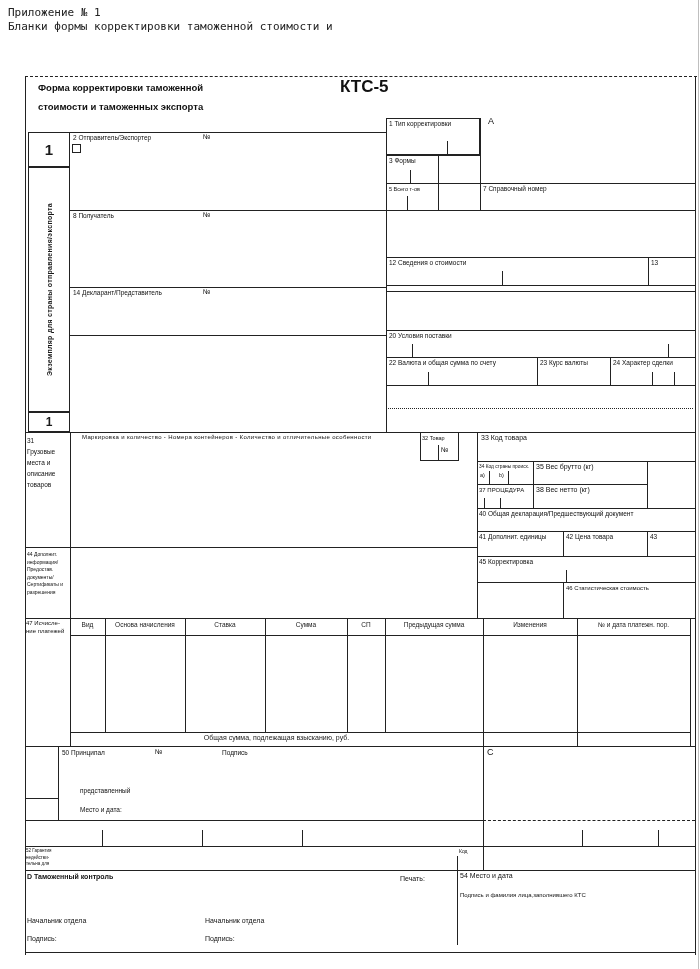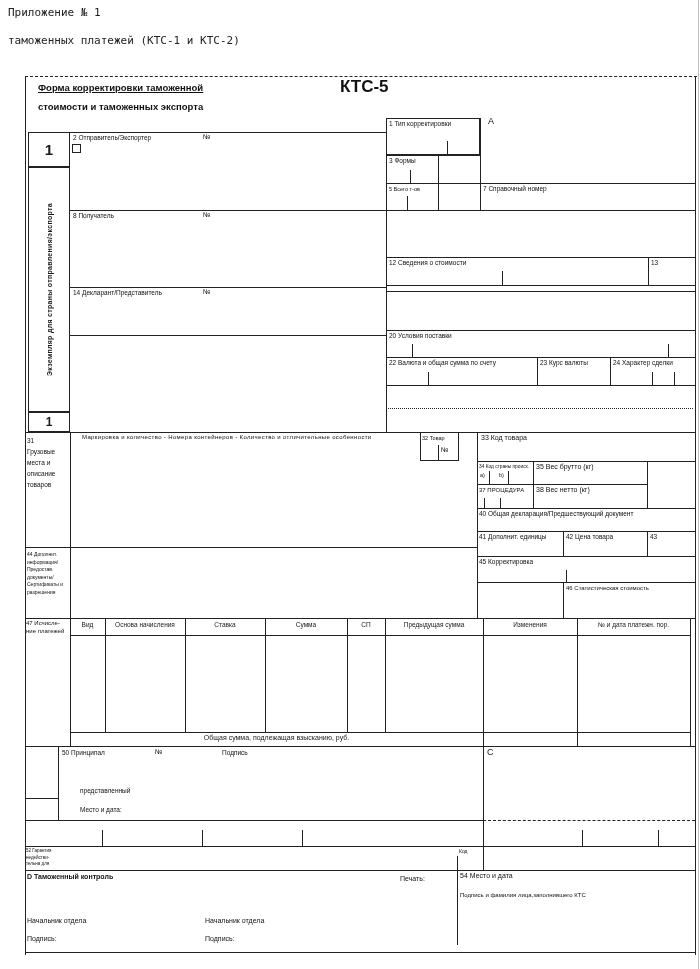--- a/index.html
+++ b/index.html
@@ -15,23 +15,23 @@
   .ctr{display:flex;align-items:center;justify-content:center;text-align:center;}
   .vert{transform:rotate(-90deg);white-space:nowrap;font-weight:bold;font-size:7px;letter-spacing:.3px;}
   .hdr{position:absolute;font-size:6.5px;text-align:center;}
 </style>
 </head>
 <body>
 
 <div id="page">
 
   <div class="abs mono" style="left:8px;top:6px;">Приложение № 1</div>
-  <div class="abs mono" style="left:8px;top:34px;">таможенных платежей (КТС-1 и КТС-2)</div>
-
-  <div class="lbl b" style="left:38px;top:84px;font-size:9.5px;text-decoration:underline;">Форма корректировки таможенной</div>
+  <div class="abs mono" style="left:8px;top:20px;">Бланки формы корректировки таможенной стоимости и</div>
+
+  <div class="lbl b" style="left:38px;top:84px;font-size:9.5px;">Форма корректировки таможенной</div>
   <div class="lbl b" style="left:38px;top:103px;font-size:9.5px;">стоимости и таможенных экспорта</div>
   <div class="lbl b" style="left:340px;top:83px;font-size:17px;">КТС-5</div>
 
   <div class="cell ctr" style="left:28px;top:132px;width:42px;height:35px;font-size:15px;font-weight:bold;">1</div>
   <div class="cell ctr" style="left:28px;top:167px;width:42px;height:245px;">
     <span class="vert">Экземпляр для страны отправления/экспорта</span>
   </div>
   <div class="cell ctr" style="left:28px;top:412px;width:42px;height:20px;font-size:12px;font-weight:bold;">1</div>
 
   <div class="cell1" style="left:386px;top:118px;width:94px;height:37px;"></div>

